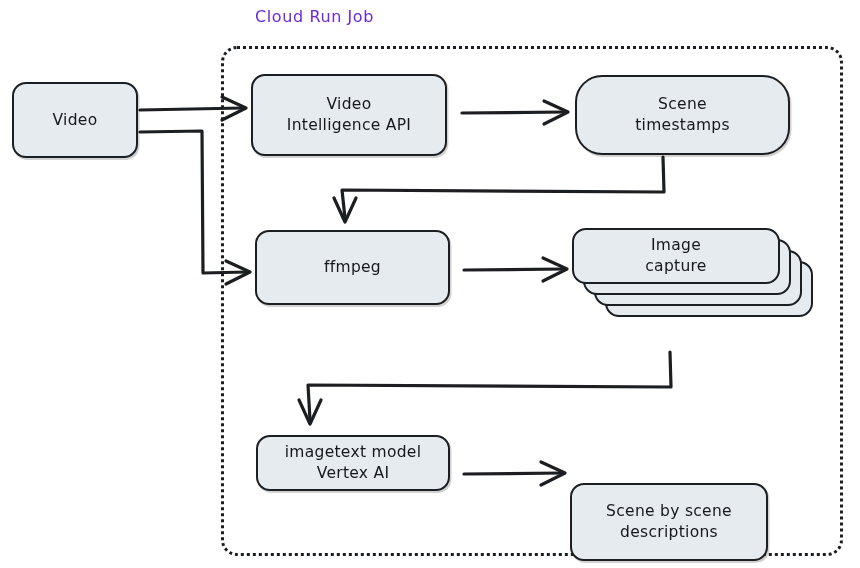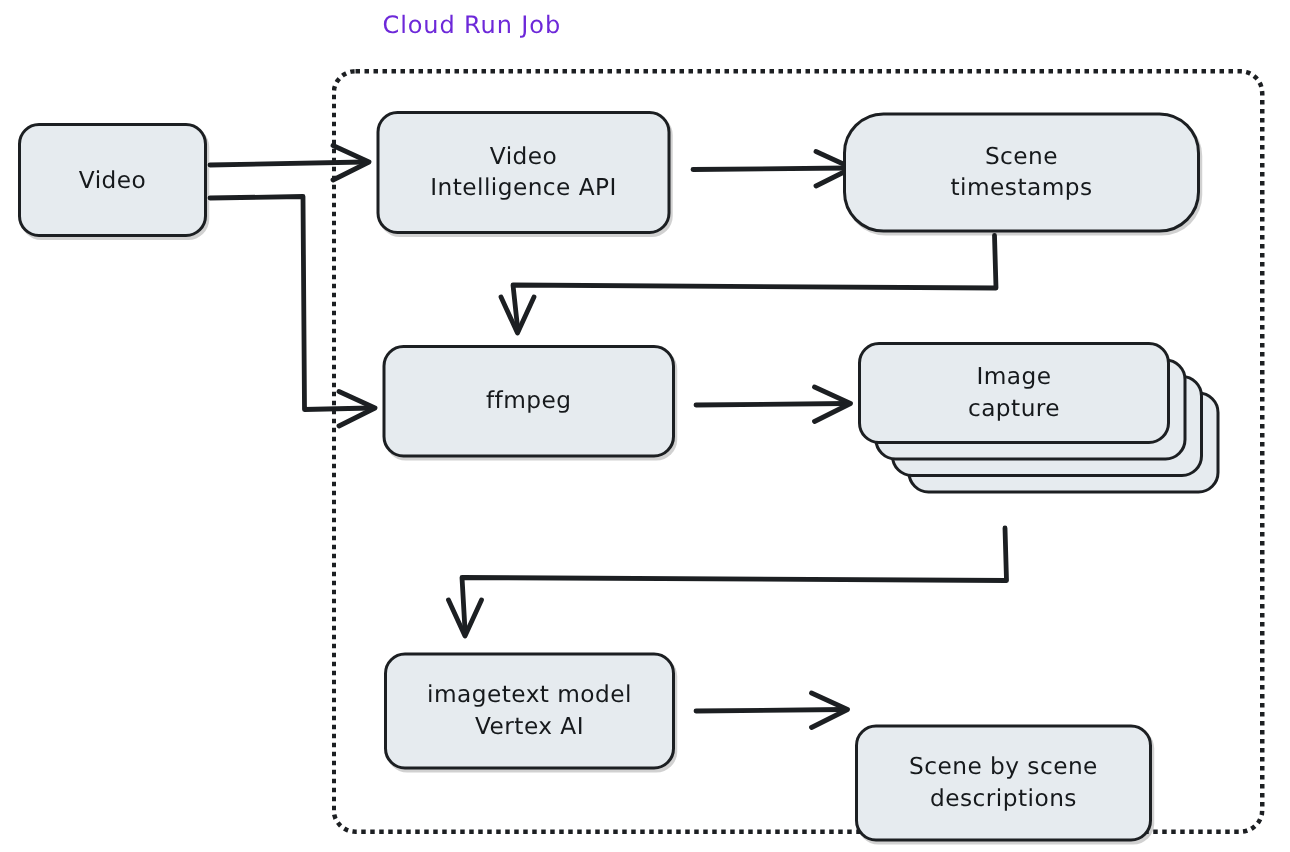--- a/index.html
+++ b/index.html
@@ -53,21 +53,21 @@
   .stack {
     position: absolute;
   }
   .stack .card {
     position: absolute;
     box-sizing: border-box;
     background: #e6ebef;
     border: 2.6px solid #1c1f22;
     border-radius: 14px;
     width: 208px;
-    height: 68px;
+    height: 56px;
   }
   .stack .card-front {
     display: flex;
     align-items: center;
     justify-content: center;
     text-align: center;
     color: #16191c;
     font-size: 15.5px;
     line-height: 1.35;
     letter-spacing: 0.3px;
@@ -140,40 +140,40 @@
 
   <div class="node" style="left:12px; top:82px; width:126px; height:76px;">
     <span class="node-label">Video</span>
   </div>
 
   <div class="node" style="left:251px; top:74px; width:196px; height:82px;">
     <span class="node-label">Video
 Intelligence API</span>
   </div>
 
-  <div class="node" style="left:562px; top:75px; width:238px; height:80px;border-radius:27px;">
+  <div class="node" style="left:575px; top:75px; width:215px; height:80px;border-radius:27px;">
     <span class="node-label">Scene
 timestamps</span>
   </div>
 
   <div class="node" style="left:255px; top:230px; width:195px; height:75px;">
     <span class="node-label">ffmpeg</span>
   </div>
 
   <div class="stack" style="left:572px; top:228px; width:240px; height:125px;">
     <div class="card" style="left:33px; top:33px;"></div>
     <div class="card" style="left:22px; top:22px;"></div>
     <div class="card" style="left:11px; top:11px;"></div>
     <div class="card card-front" style="left:0px; top:0px;">
       <span class="node-label">Image
 capture</span>
     </div>
   </div>
 
-  <div class="node" style="left:256px; top:435px; width:194px; height:78px;">
+  <div class="node" style="left:256px; top:435px; width:194px; height:56px;">
     <span class="node-label">imagetext model
 Vertex AI</span>
   </div>
 
   <div class="node" style="left:570px; top:435px; width:198px; height:78px;margin-top:48px;">
     <span class="node-label">Scene by scene
 descriptions</span>
   </div>
 
 </div>

